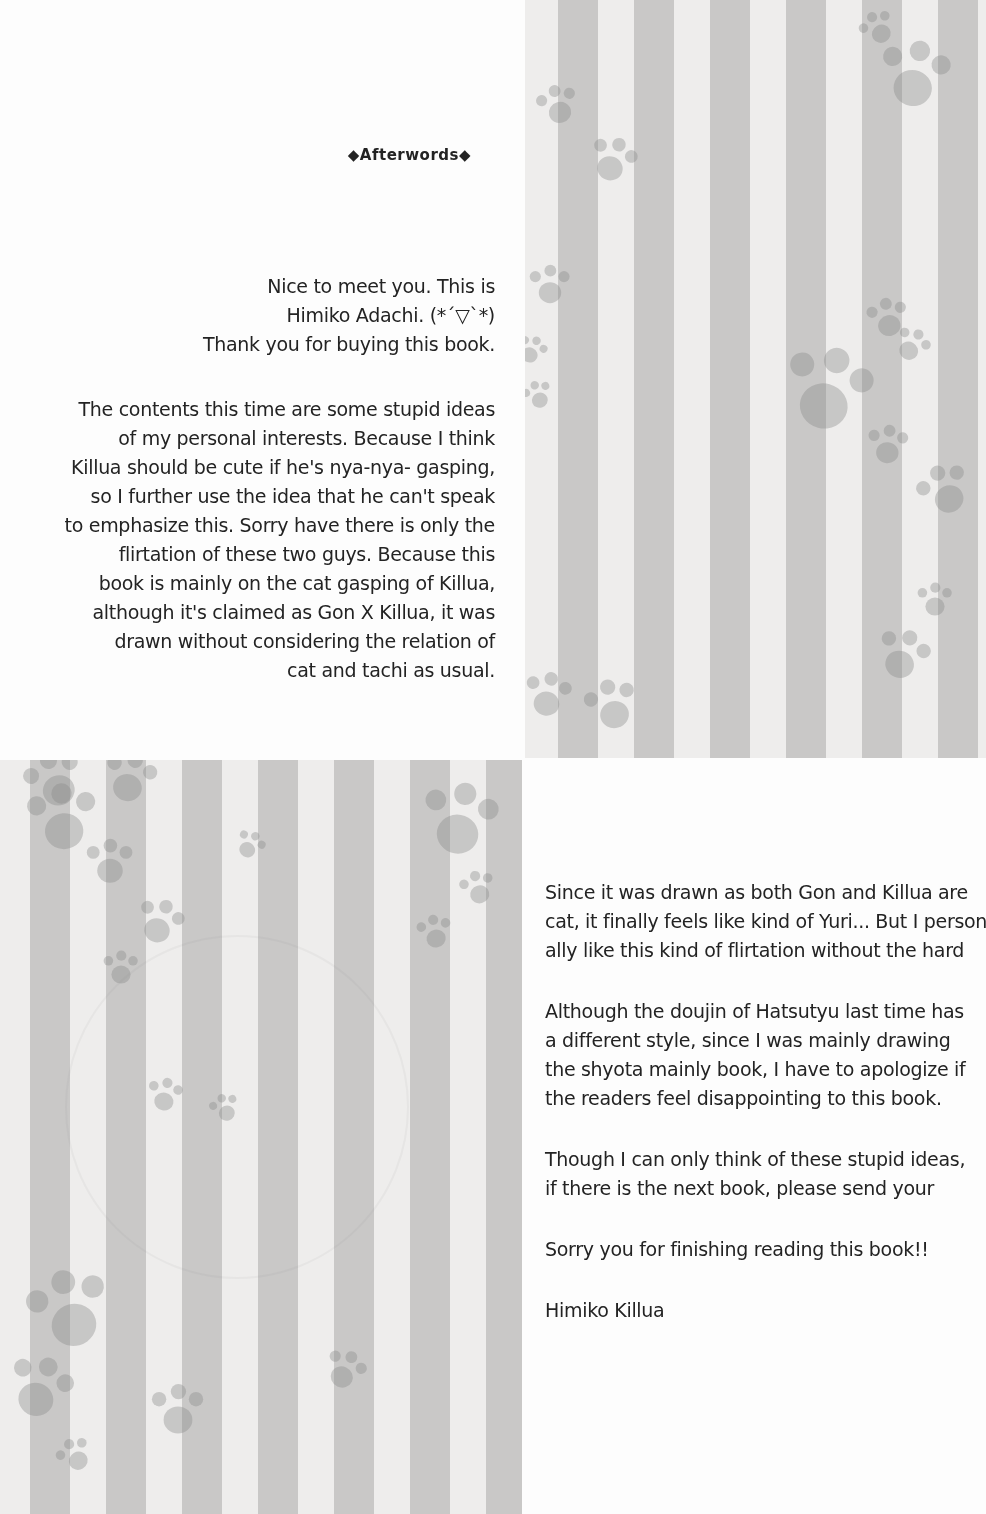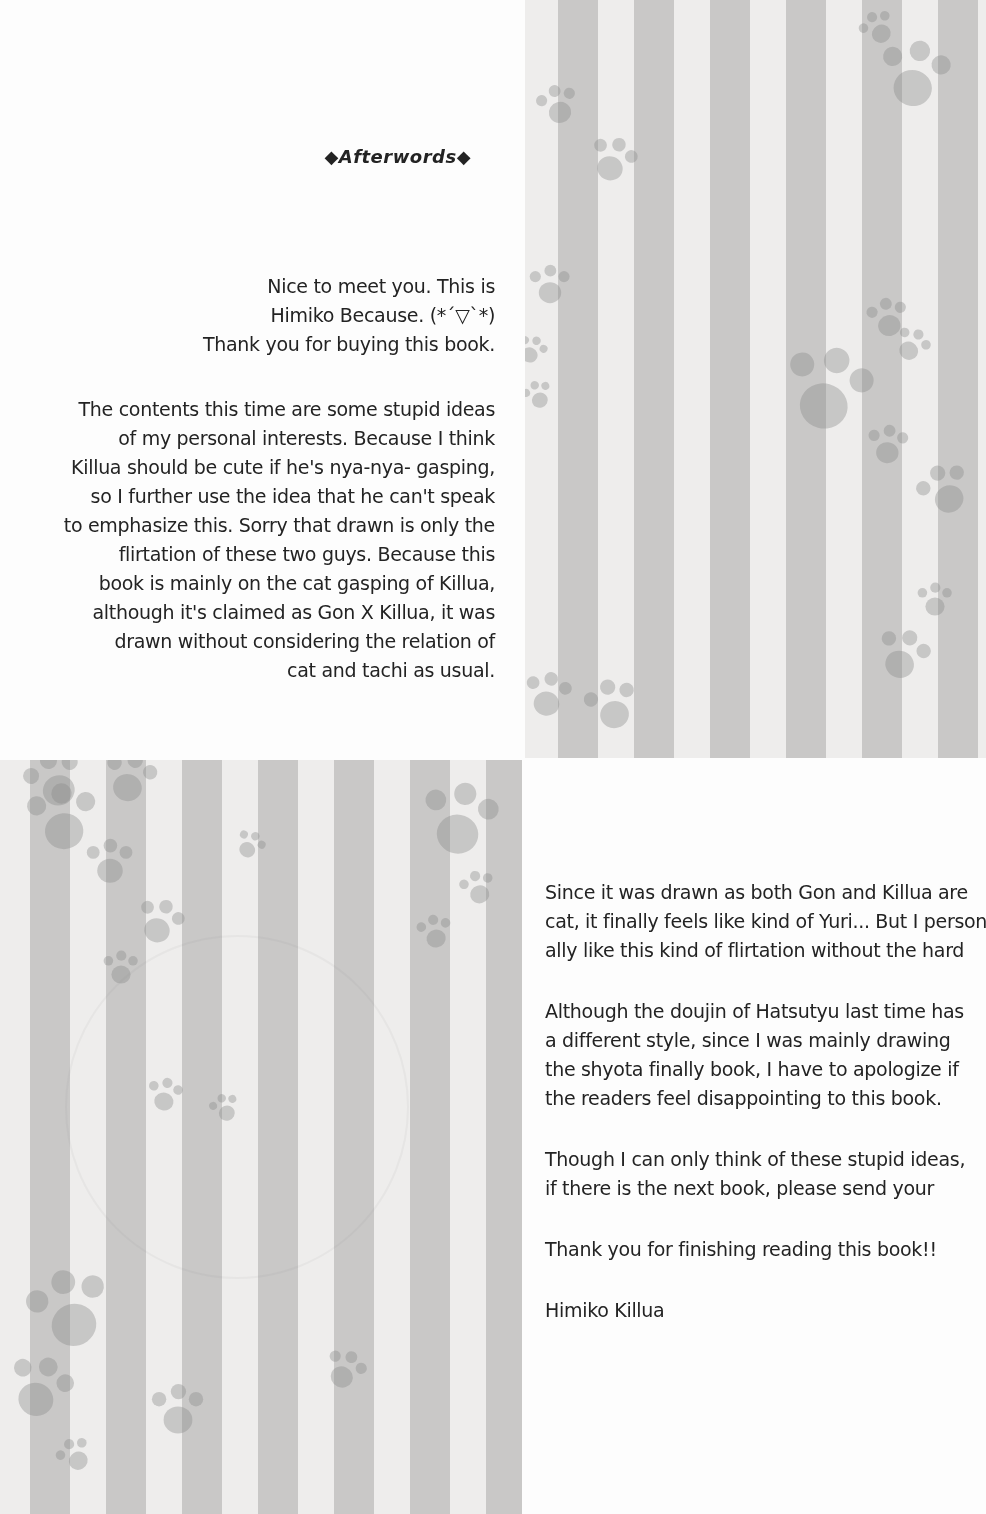--- a/index.html
+++ b/index.html
@@ -34,21 +34,21 @@
   }
   .paw{position:absolute;width:60px;height:60px;opacity:.38;}
   .paw i{position:absolute;border-radius:50%;background:var(--paw);}
   .paw .pad{left:14px;top:26px;width:32px;height:30px;}
   .paw .t1{left:1px;top:10px;width:16px;height:16px;}
   .paw .t2{left:22px;top:1px;width:17px;height:17px;}
   .paw .t3{left:42px;top:10px;width:16px;height:16px;}
   .ring{position:absolute;border-radius:50%;border:2px solid rgba(130,130,130,0.07);}
   .heading{
     position:absolute;left:0;top:146px;width:471px;
-    text-align:right;font-size:18px;letter-spacing:.5px;font-weight:bold;font-style:italic;
+    text-align:right;font-size:15px;letter-spacing:.5px;font-weight:bold;
   }
   .textblock{font-size:19px;line-height:29px;letter-spacing:-0.3px;}
   .block-top{position:absolute;left:20px;top:272px;width:475px;text-align:right;}
   .block-top .para{margin:0 0 36px 0;}
   .block-bottom{position:absolute;left:545px;top:866px;width:430px;text-align:left;}
   .block-bottom .para{margin:12px 0 32px 0;}
   .line{white-space:nowrap;}
 </style>
 </head>
 <body>
@@ -257,54 +257,54 @@
         <i class="t3"></i>
       </div>
       <div class="ring" style="left: 65px; top: 175px; height: 340px; width: 340px;"></div>
     </div>
 
   <div class="heading">◆Afterwords◆</div>
 
   <div class="textblock block-top">
     <div class="para">
         <div class="line">Nice to meet you. This is</div>
-        <div class="line">Himiko Because. (*´▽`*)</div>
+        <div class="line">Himiko Adachi. (*´▽`*)</div>
         <div class="line">Thank you for buying this book.</div>
       </div>
     <div class="para">
         <div class="line">The contents this time are some stupid ideas</div>
         <div class="line">of my personal interests. Because I think</div>
         <div class="line">Killua should be cute if he's nya-nya- gasping,</div>
         <div class="line">so I further use the idea that he can't speak</div>
-        <div class="line">to emphasize this. Sorry that drawn is only the</div>
+        <div class="line">to emphasize this. Sorry have there is only the</div>
         <div class="line">flirtation of these two guys. Because this</div>
         <div class="line">book is mainly on the cat gasping of Killua,</div>
         <div class="line">although it's claimed as Gon X Killua, it was</div>
         <div class="line">drawn without considering the relation of</div>
         <div class="line">cat and tachi as usual.</div>
       </div>
   </div>
 
   <div class="textblock block-bottom">
     <div class="para">
         <div class="line">Since it was drawn as both Gon and Killua are</div>
         <div class="line">cat, it finally feels like kind of Yuri... But I person-</div>
         <div class="line">ally like this kind of flirtation without the hard</div>
       </div>
     <div class="para">
         <div class="line">Although the doujin of Hatsutyu last time has</div>
         <div class="line">a different style, since I was mainly drawing</div>
-        <div class="line">the shyota finally book, I have to apologize if</div>
+        <div class="line">the shyota mainly book, I have to apologize if</div>
         <div class="line">the readers feel disappointing to this book.</div>
       </div>
     <div class="para">
         <div class="line">Though I can only think of these stupid ideas,</div>
         <div class="line">if there is the next book, please send your</div>
       </div>
     <div class="para">
-        <div class="line">Thank you for finishing reading this book!!</div>
+        <div class="line">Sorry you for finishing reading this book!!</div>
       </div>
     <div class="para">
         <div class="line">Himiko Killua</div>
       </div>
   </div>
 
 </div>
 
 </body></html>

